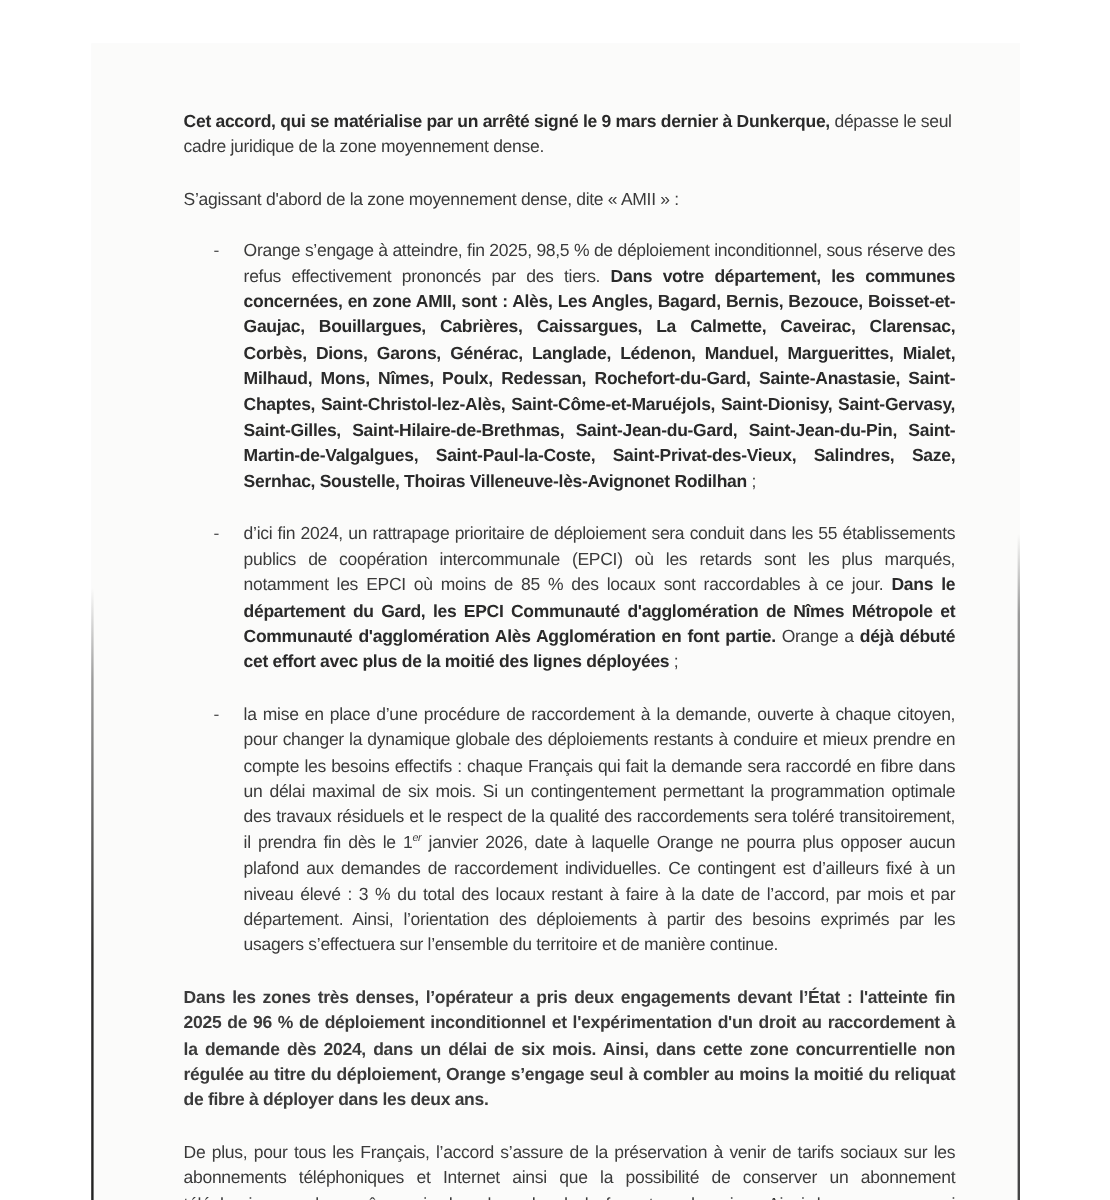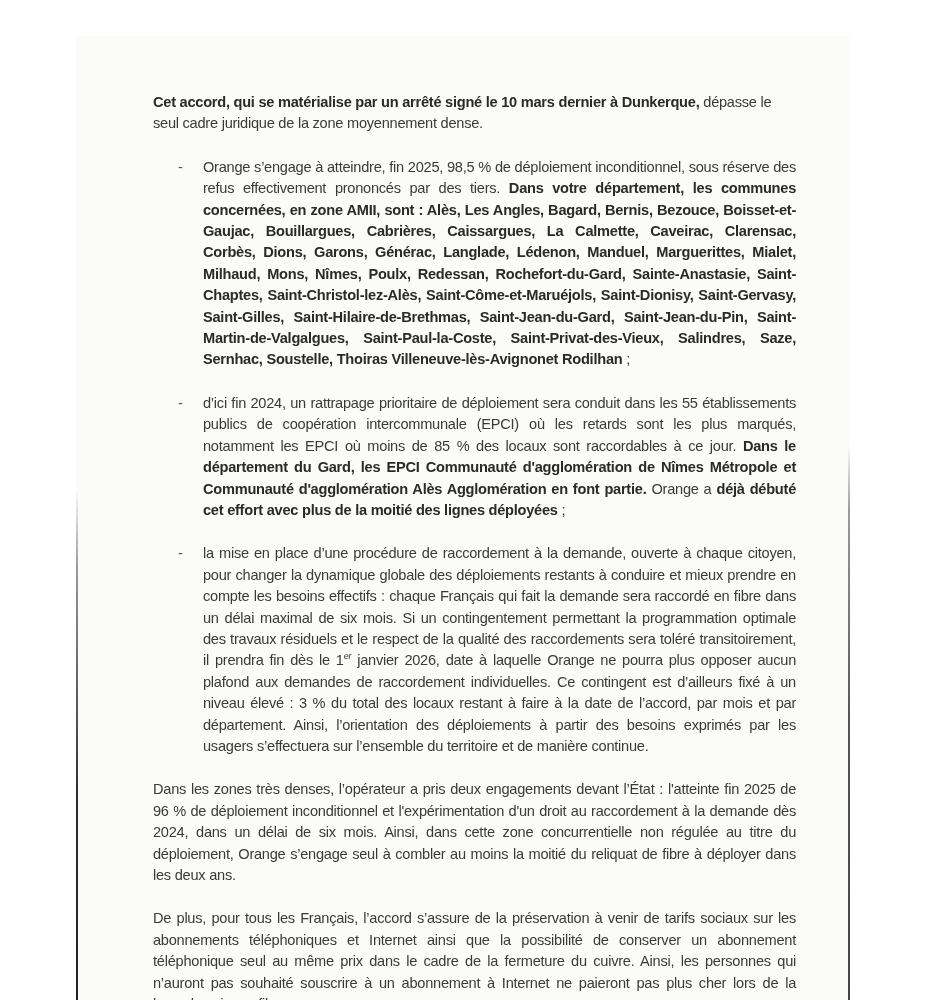--- a/index.html
+++ b/index.html
@@ -68,35 +68,36 @@
       padding-left: 50px;
       margin-bottom: 22px;
       text-align: justify;
     }
     ul.bullets li .dash {
       position: absolute;
       left: 25px;
       top: 0;
       color: #555;
     }
-    .p-zones { margin-top: 0px; margin-bottom: 22px !important; text-align: left; }
+    .p-zones { margin-top: 0px; margin-bottom: 22px !important; text-align: left; font-weight: bold; }
     .p-plus { text-align: left; }
     sup { font-size: 9px; line-height: 0; font-style: italic; }
   </style>
 </head>
 <body>
 
 <div class="page"></div>
 <div class="edge-left"></div>
 <div class="edge-right"></div>
 
 <div class="content">
 
-  <p class="p-intro"><span class="bold">Cet accord, qui se matérialise par un arrêté signé le 10 mars dernier à Dunkerque,</span><span> dépasse le seul cadre juridique de la zone moyennement dense.</span></p>
+  <p class="p-intro"><span class="bold">Cet accord, qui se matérialise par un arrêté signé le 9 mars dernier à Dunkerque,</span><span> dépasse le seul cadre juridique de la zone moyennement dense.</span></p>
 
+  <p class="p-lead">S’agissant d'abord de la zone moyennement dense, dite « AMII » :</p>
 
   <ul class="bullets">
     <li>
       <span class="dash">-</span>
       <span>Orange s’engage à atteindre, fin 2025, 98,5 % de déploiement inconditionnel, sous réserve des refus effectivement prononcés par des tiers. </span><span class="bold">Dans votre département, les communes concernées, en zone AMII, sont : Alès, Les Angles, Bagard, Bernis, Bezouce, Boisset-et-Gaujac, Bouillargues, Cabrières, Caissargues, La Calmette, Caveirac, Clarensac, Corbès, Dions, Garons, Générac, Langlade, Lédenon, Manduel, Marguerittes, Mialet, Milhaud, Mons, Nîmes, Poulx, Redessan, Rochefort-du-Gard, Sainte-Anastasie, Saint-Chaptes, Saint-Christol-lez-Alès, Saint-Côme-et-Maruéjols, Saint-Dionisy, Saint-Gervasy, Saint-Gilles, Saint-Hilaire-de-Brethmas, Saint-Jean-du-Gard, Saint-Jean-du-Pin, Saint-Martin-de-Valgalgues, Saint-Paul-la-Coste, Saint-Privat-des-Vieux, Salindres, Saze, Sernhac, Soustelle, Thoiras Villeneuve-lès-Avignonet Rodilhan</span><span> ;</span>
     </li>
     <li>
       <span class="dash">-</span>
       <span>d’ici fin 2024, un rattrapage prioritaire de déploiement sera conduit dans les 55 établissements publics de coopération intercommunale (EPCI) où les retards sont les plus marqués, notamment les EPCI où moins de 85 % des locaux sont raccordables à ce jour. </span><span class="bold">Dans le département du Gard, les EPCI Communauté d'agglomération de Nîmes Métropole et Communauté d'agglomération Alès Agglomération en font partie.</span><span> Orange a </span><span class="bold">déjà débuté cet effort avec plus de la moitié des lignes déployées</span><span> ;</span>
     </li>

